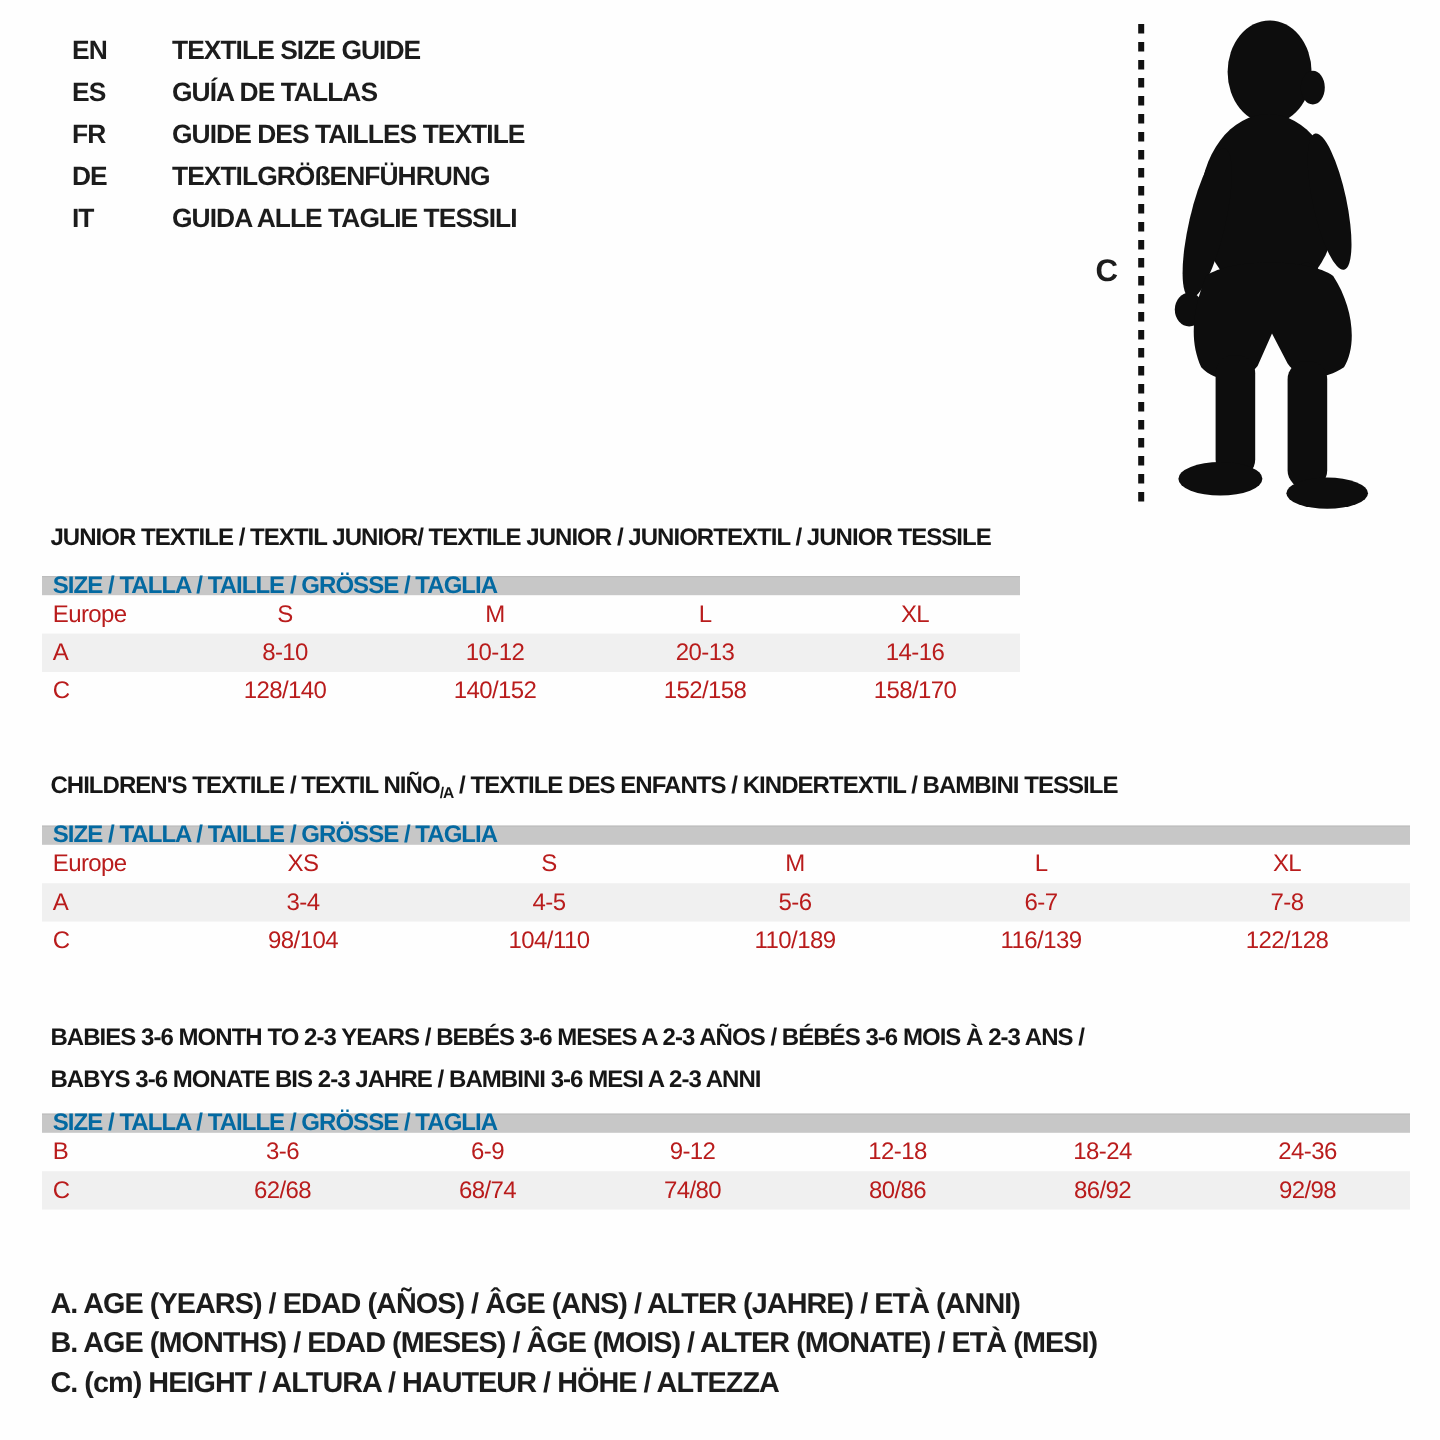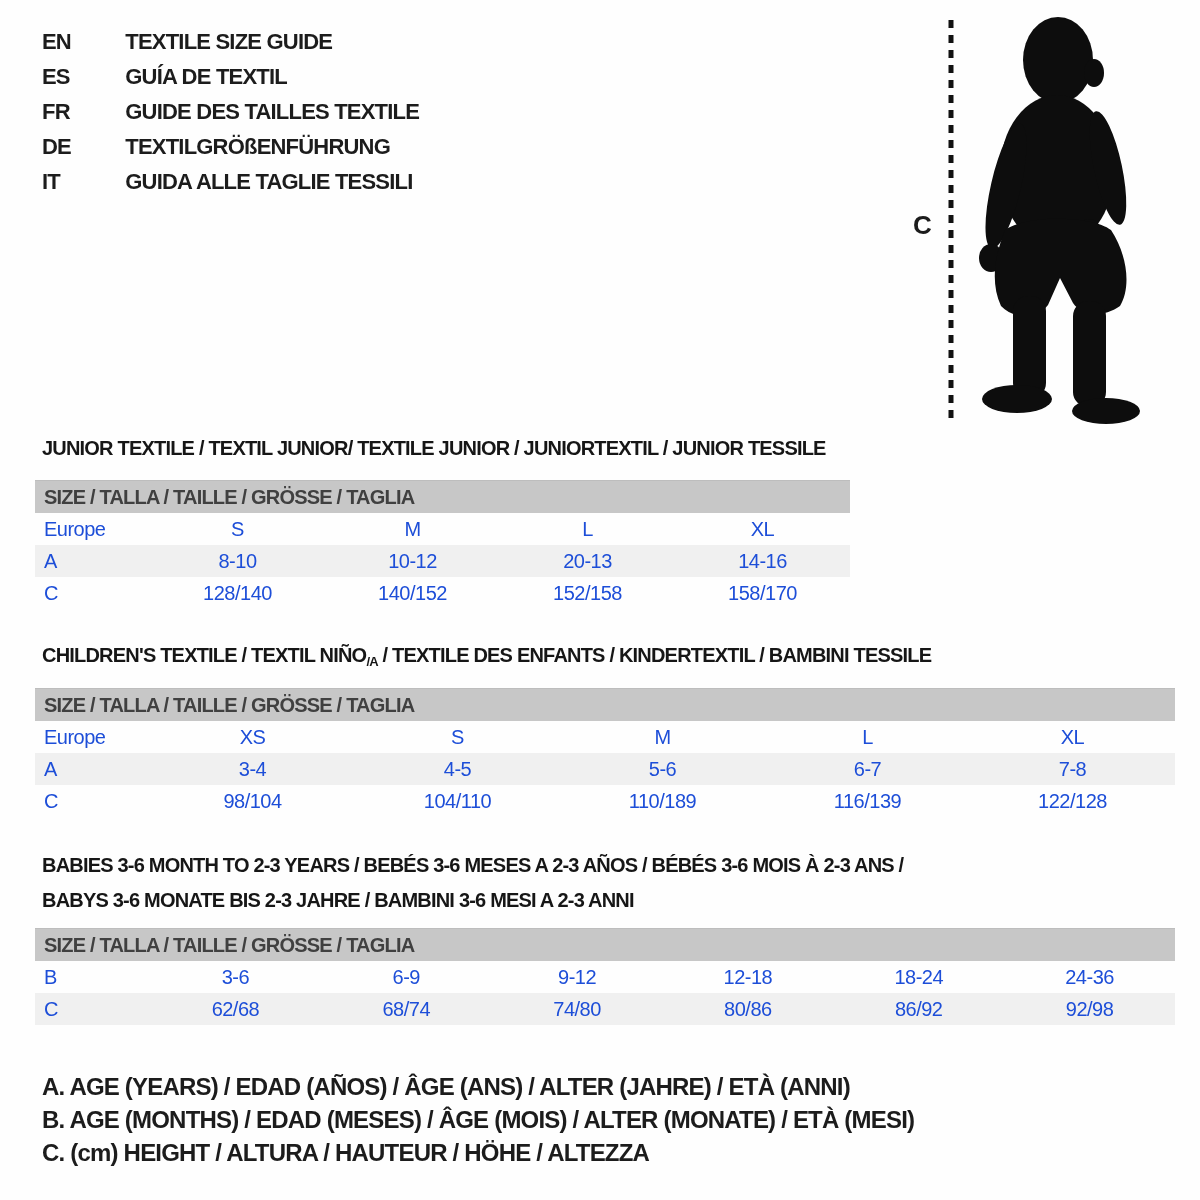--- a/index.html
+++ b/index.html
@@ -1,55 +1,55 @@
 <!DOCTYPE html>
 <html><head>
 <meta charset="utf-8">
 <style>
   html,body{margin:0;padding:0;background:#fff;}
   #page{
     position:relative;width:1200px;height:1200px;background:#fefefe;
     font-family:"Liberation Sans","DejaVu Sans",sans-serif;color:#222;overflow:hidden;
   }
   
-  #lang-list{position:absolute;left:42px;top:24px;}
+  #lang-list{position:absolute;left:60px;top:24px;}
   .lang-row{height:35px;line-height:35px;font-weight:bold;font-size:22px;letter-spacing:-0.8px;color:#1c1c1c;white-space:nowrap;}
   .lang-code{display:inline-block;width:78px;}
   
   #figure{position:absolute;left:905px;top:8px;width:250px;height:418px;}
   #measure-label{position:absolute;left:8px;top:202px;font-size:26px;font-weight:bold;color:#1c1c1c;letter-spacing:-0.5px;}
   
   .section-title{position:absolute;left:42px;font-weight:bold;font-size:20px;letter-spacing:-0.8px;color:#161616;white-space:nowrap;line-height:24px;}
   .sub-a{font-size:13px;vertical-align:-4px;font-weight:bold;}
   
   .size-table{position:absolute;left:35px;}
-  .bar{height:33px;background:#c7c7c7;display:flex;align-items:center;padding-left:9px;
-       font-weight:bold;font-size:20px;letter-spacing:-0.8px;color:#404040;box-sizing:border-box;
+  .bar{height:16px;background:#c7c7c7;display:flex;align-items:center;padding-left:9px;
+       font-weight:bold;font-size:20px;letter-spacing:-0.8px;color:#0369a1;box-sizing:border-box;
        border-top:1px solid #bdbdbd;}
-  .trow{display:flex;height:32px;align-items:center;font-size:20px;letter-spacing:-0.5px;color:#1d4ed8;}
+  .trow{display:flex;height:32px;align-items:center;font-size:20px;letter-spacing:-0.5px;color:#b91c1c;}
   .trow.alt{background:#f0f0f0;}
   .tlabel{width:115px;padding-left:9px;box-sizing:border-box;}
   .tcell{flex:1;text-align:center;white-space:nowrap;}
   
   #legend{position:absolute;left:42px;top:1070px;}
   .legend-line{height:33px;line-height:33px;font-weight:bold;font-size:24px;letter-spacing:-0.8px;color:#1c1c1c;white-space:nowrap;}
 </style>
 </head>
 <body>
 
 <div id="page">
 
   <div id="lang-list">
     <div class="lang-row">
       <span class="lang-code">EN</span>
       <span>TEXTILE SIZE GUIDE</span>
     </div>
     <div class="lang-row">
       <span class="lang-code">ES</span>
-      <span>GUÍA DE TEXTIL</span>
+      <span>GUÍA DE TALLAS</span>
     </div>
     <div class="lang-row">
       <span class="lang-code">FR</span>
       <span>GUIDE DES TAILLES TEXTILE</span>
     </div>
     <div class="lang-row">
       <span class="lang-code">DE</span>
       <span>TEXTILGRÖßENFÜHRUNG</span>
     </div>
     <div class="lang-row">

